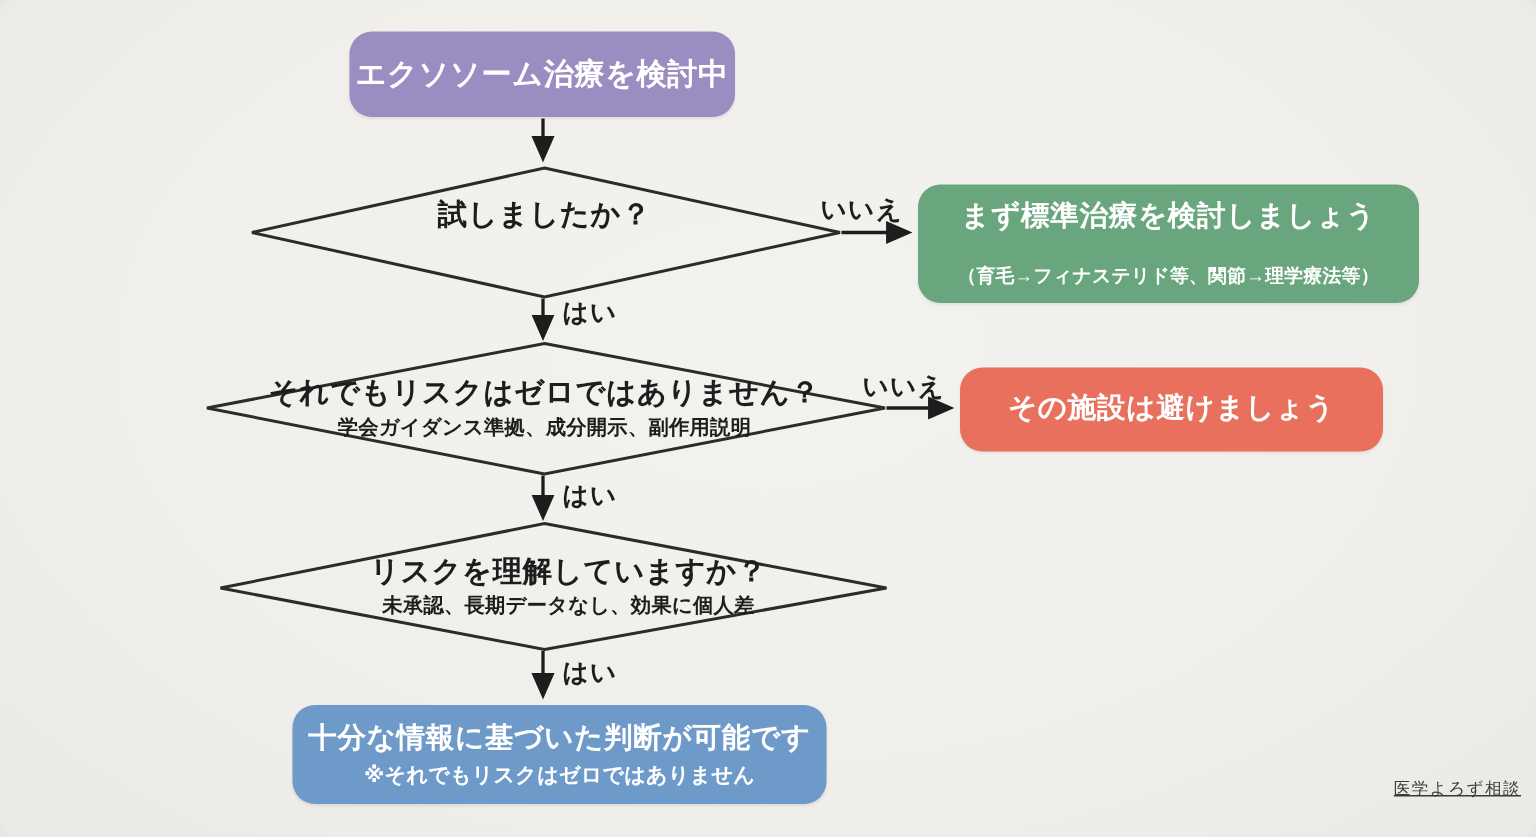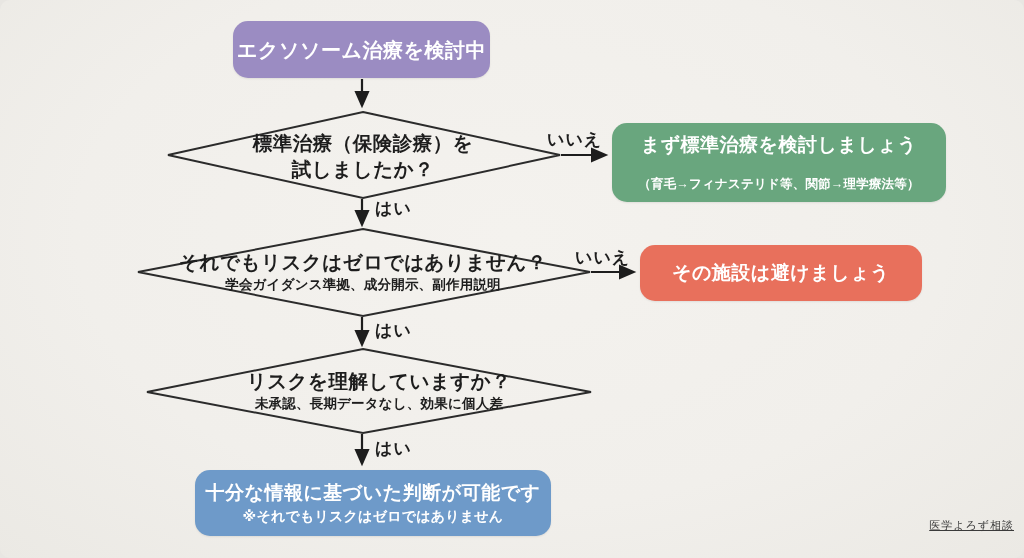--- a/index.html
+++ b/index.html
@@ -95,21 +95,20 @@
     <line x1="362" y1="317" x2="362" y2="344" stroke="#1d1d1d" stroke-width="2.2" marker-end="url(#arrowhead)"></line>
     <line x1="591" y1="272" x2="633" y2="272" stroke="#1d1d1d" stroke-width="2.2" marker-end="url(#arrowhead)"></line>
     <line x1="362" y1="434" x2="362" y2="463" stroke="#1d1d1d" stroke-width="2.2" marker-end="url(#arrowhead)"></line>
   </svg>
 
   <div class="rounded-node node-start">
     <div class="node-main">エクソソーム治療を検討中</div>
   </div>
 
   <div class="diamond-text dtext-1">
-    <div class="dq-main">標準治療（保険診療）を</div>
     <div class="dq-main">試しましたか？</div>
   </div>
 
   <div class="diamond-text dtext-2">
     <div class="dq-main">それでもリスクはゼロではありません？</div>
     <div class="dq-sub">学会ガイダンス準拠、成分開示、副作用説明</div>
   </div>
 
   <div class="diamond-text dtext-3">
     <div class="dq-main">リスクを理解していますか？</div>

